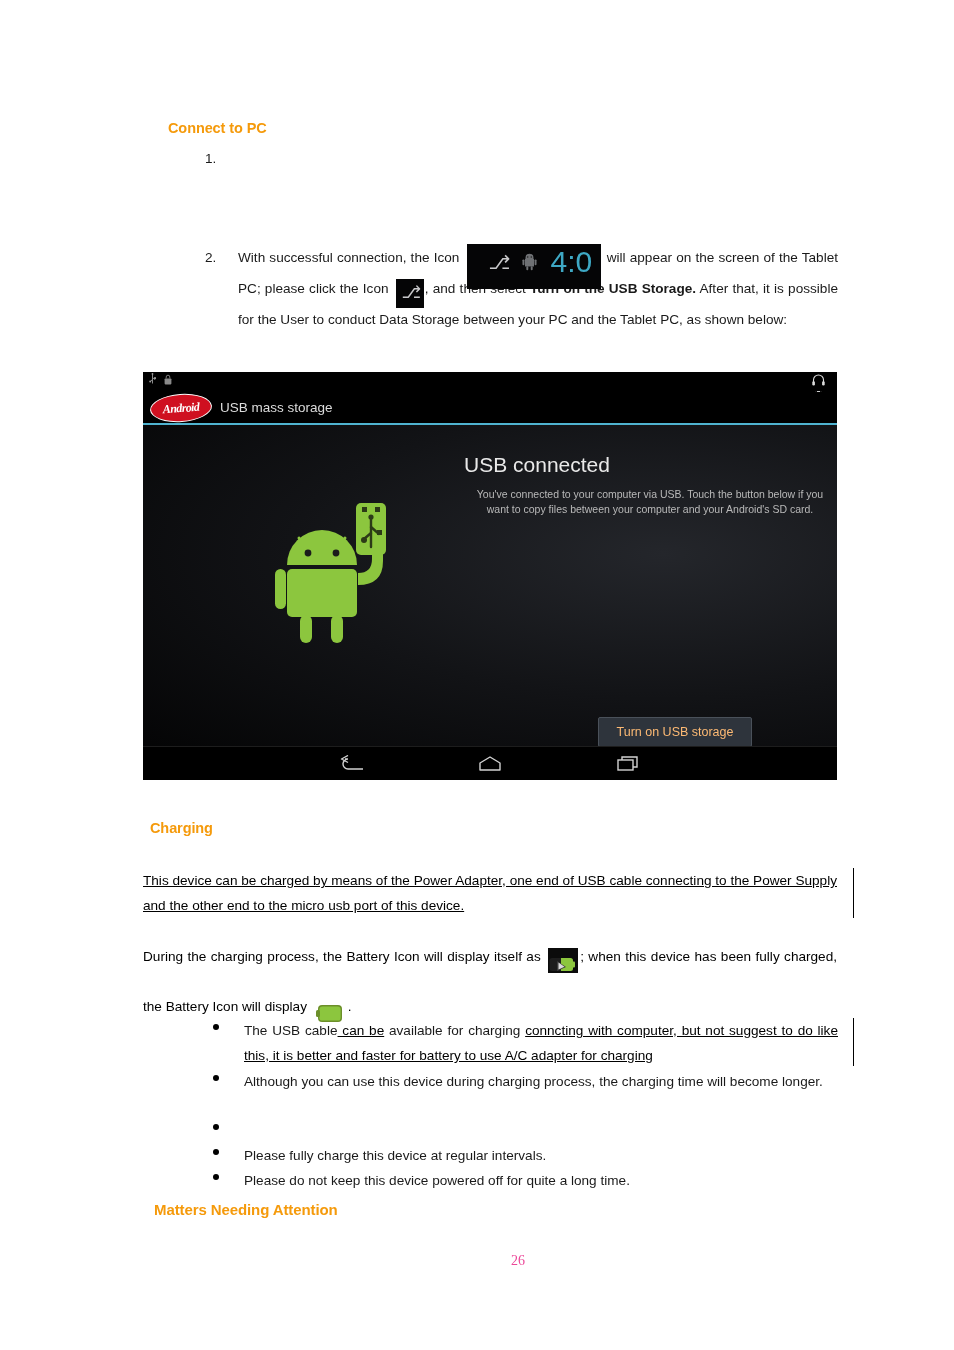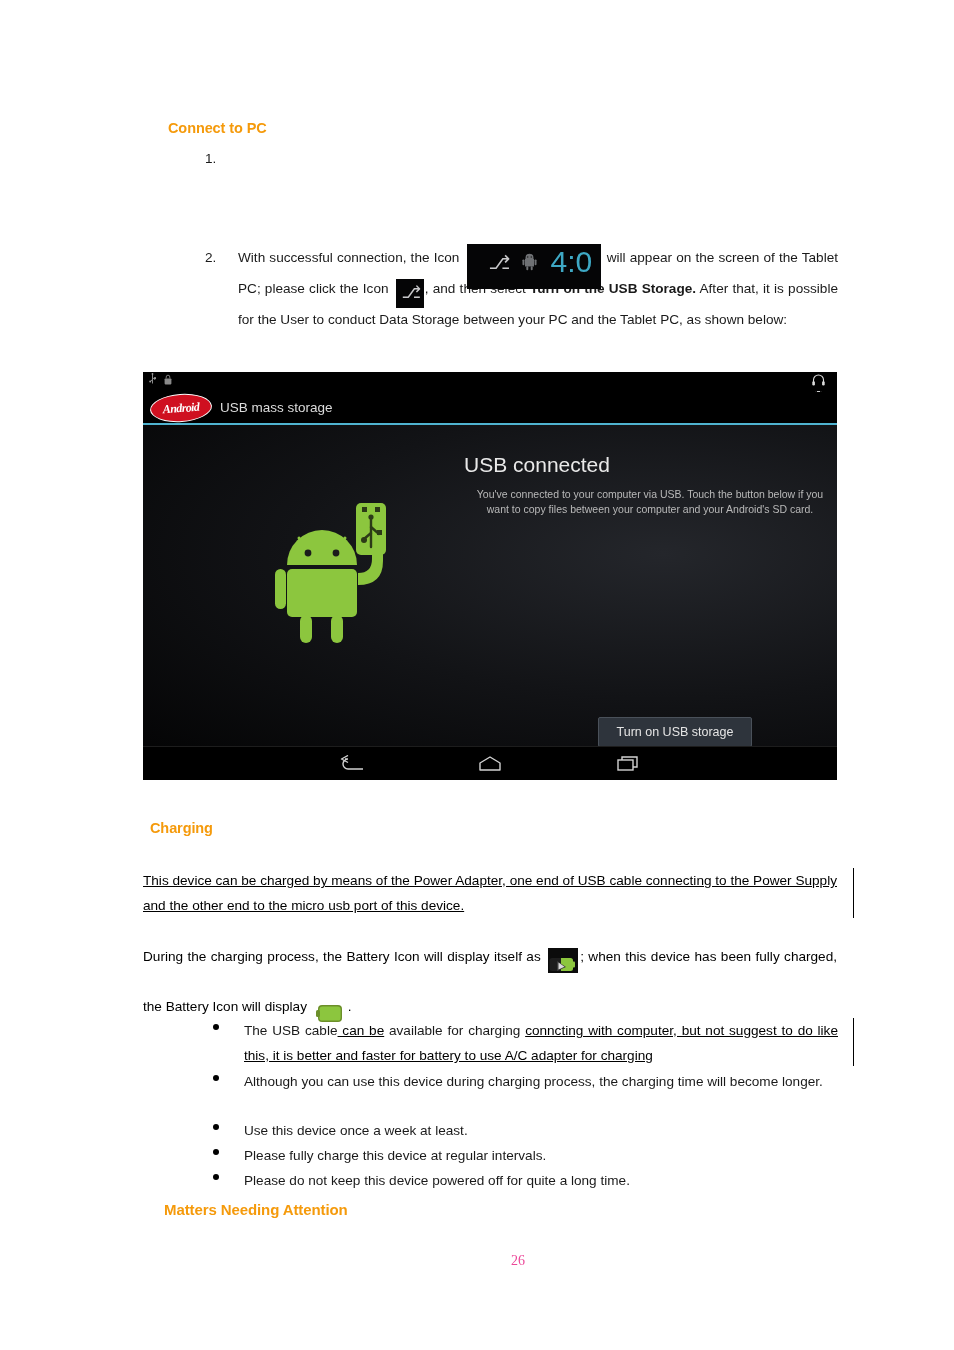--- a/index.html
+++ b/index.html
@@ -261,21 +261,21 @@
   }
   .as-button {
     position: absolute;
     left: 455px;
     top: 292px;
     width: 152px;
     height: 28px;
     background: #2e343c;
     border: 1px solid #4a515a;
     border-radius: 2px;
-    color: #e5e5e5;
+    color: #fdba74;
     font-size: 12.5px;
     display: flex;
     align-items: center;
     justify-content: center;
   }
   .as-navbar {
     position: absolute;
     left: 0; bottom: 0;
     width: 100%;
     height: 33px;
@@ -480,25 +480,24 @@
   <div class="bullet-dot" style="left:213px; top:1024px;"></div>
   <div class="bullet-text just" style="left:244px; top:1018px; width:594px;">
     <span>The USB cable</span><span class="ins"> can be</span><span> available for charging </span><span class="ins">conncting with computer, but not suggest to do like this, it is better and faster for battery to use A/C adapter for charging</span>
   </div>
   <div class="changebar" style="left:853px; top:1018px; height:48px;"></div>
 
   <div class="bullet-dot" style="left:213px; top:1075px;"></div>
   <div class="bullet-text just" style="left:244px; top:1069px; width:594px;">Although you can use this device during charging process, the charging time will become longer.</div>
 
   <div class="bullet-dot" style="left:213px; top:1124px;"></div>
-  <div class="bullet-text" style="left:244px; top:1118px; width:594px;">Use this device once a week at least.</div>
 
   <div class="bullet-dot" style="left:213px; top:1149px;"></div>
   <div class="bullet-text" style="left:244px; top:1143px; width:594px;">Please fully charge this device at regular intervals.</div>
 
   <div class="bullet-dot" style="left:213px; top:1174px;"></div>
   <div class="bullet-text" style="left:244px; top:1168px; width:594px;">Please do not keep this device powered off for quite a long time.</div>
 
-  <div class="h-orange" style="left:164px; top:1201px; font-size:15px;">Matters Needing Attention</div>
+  <div class="h-orange" style="left:154px; top:1201px; font-size:15px;">Matters Needing Attention</div>
 
   <div class="pageno" style="left:483px; top:1253px;">26</div>
 
 </div>
 
 </body></html>

